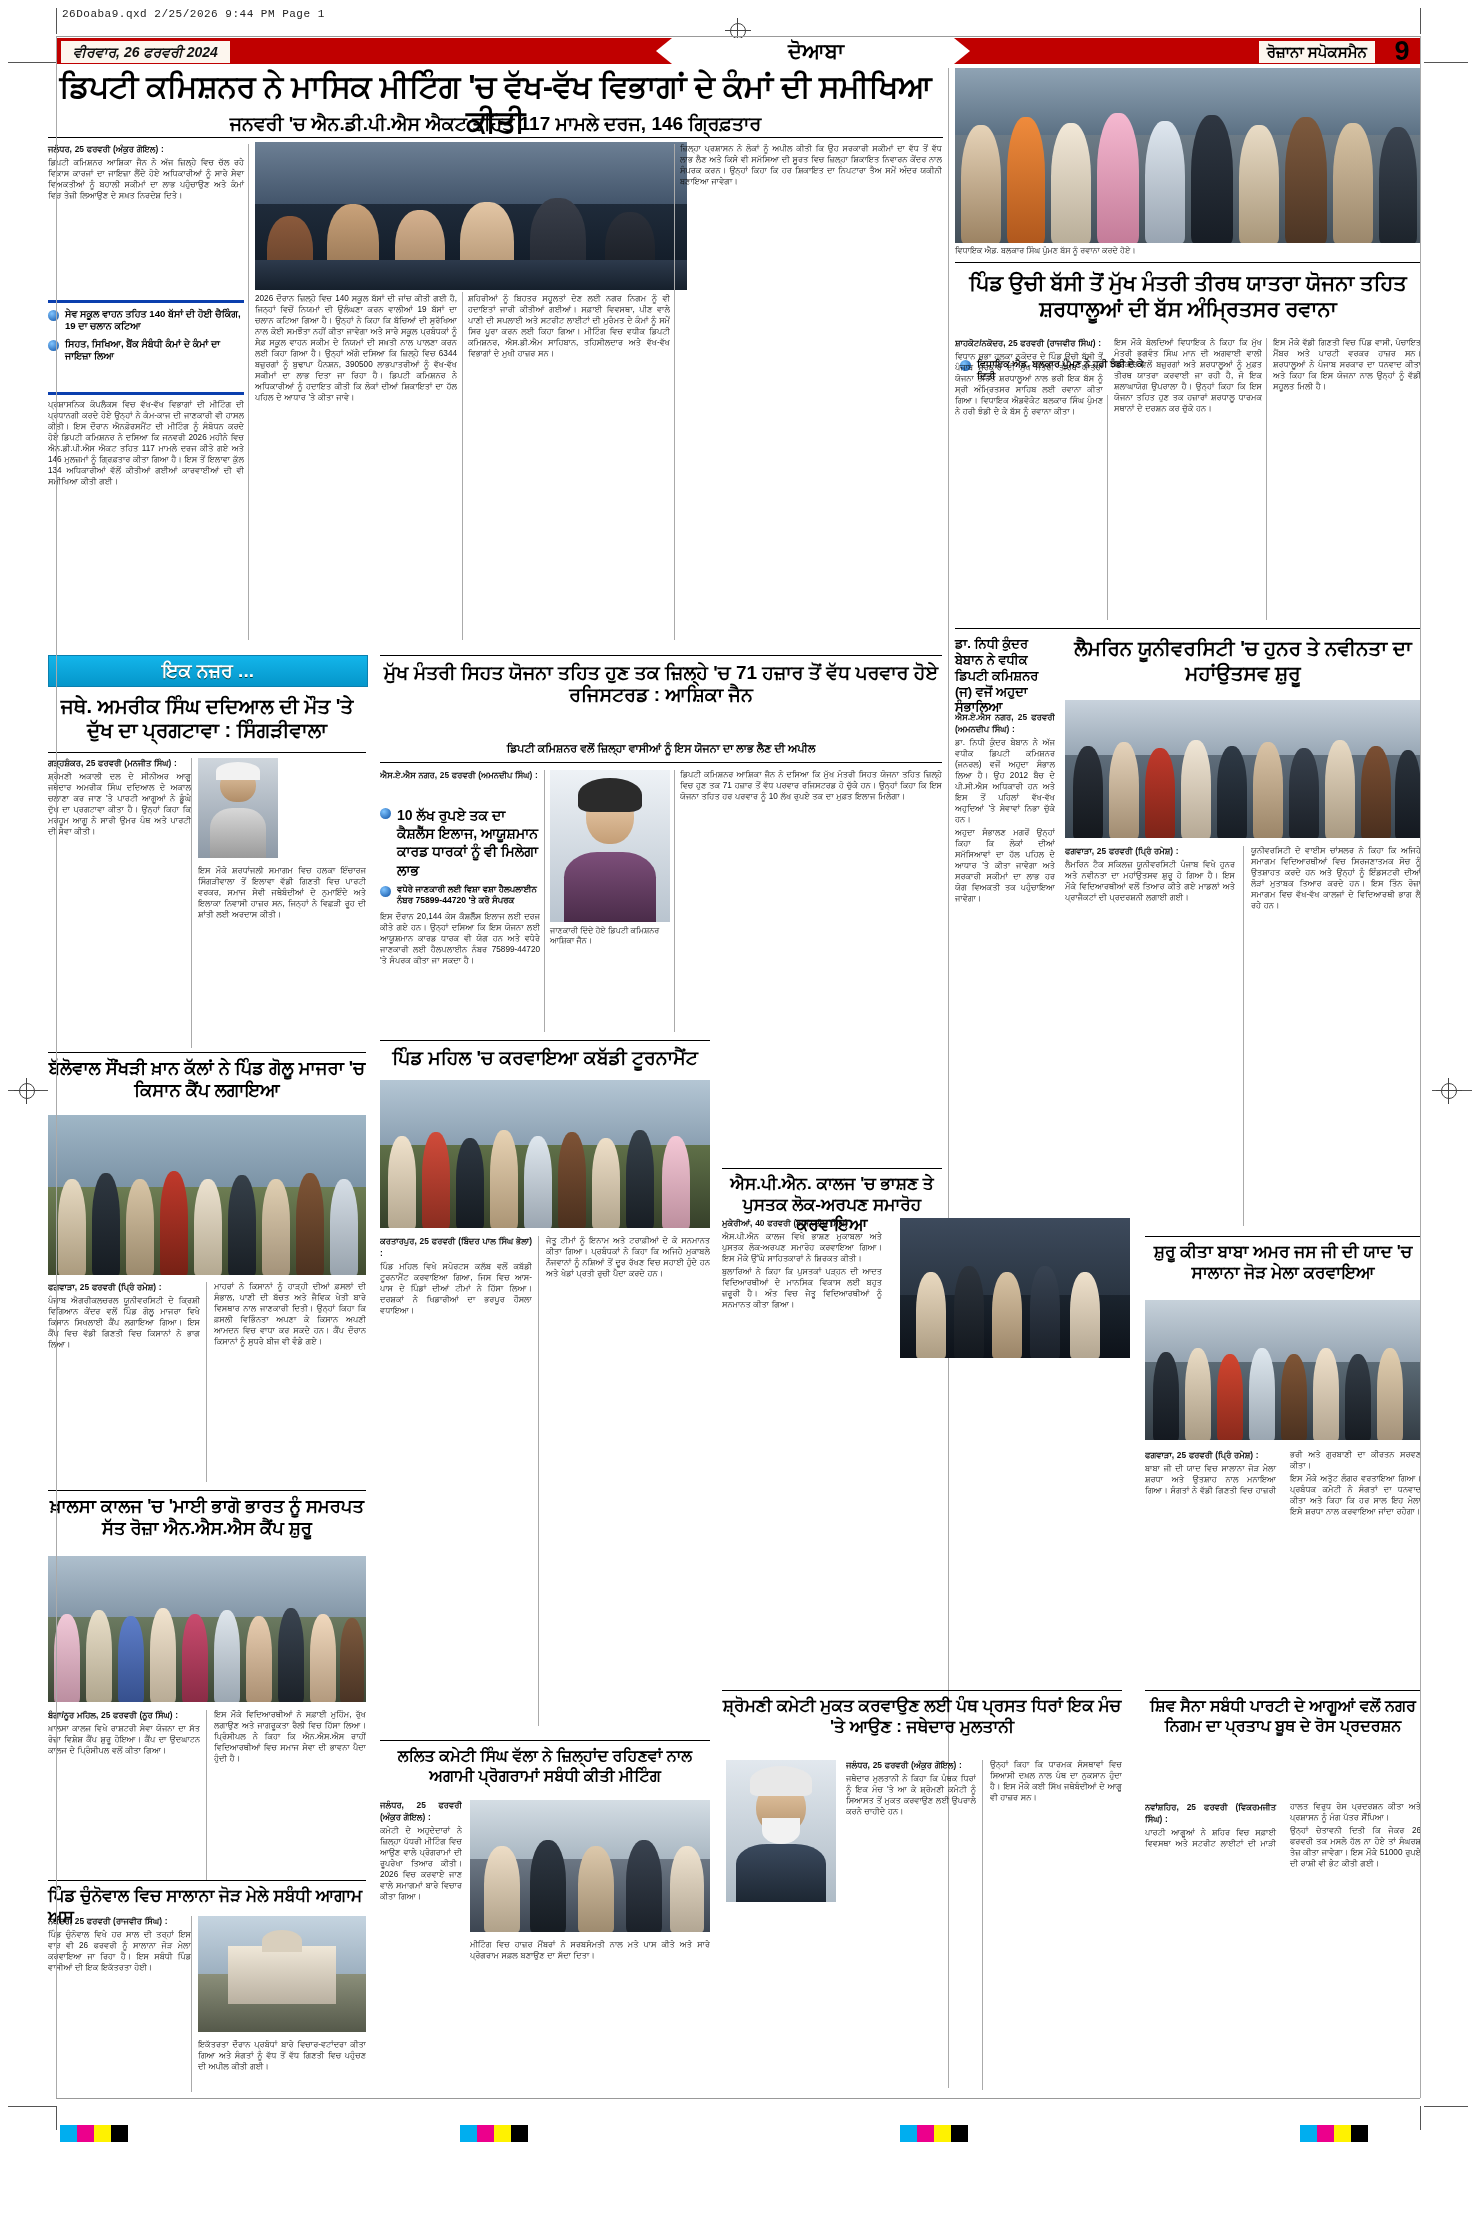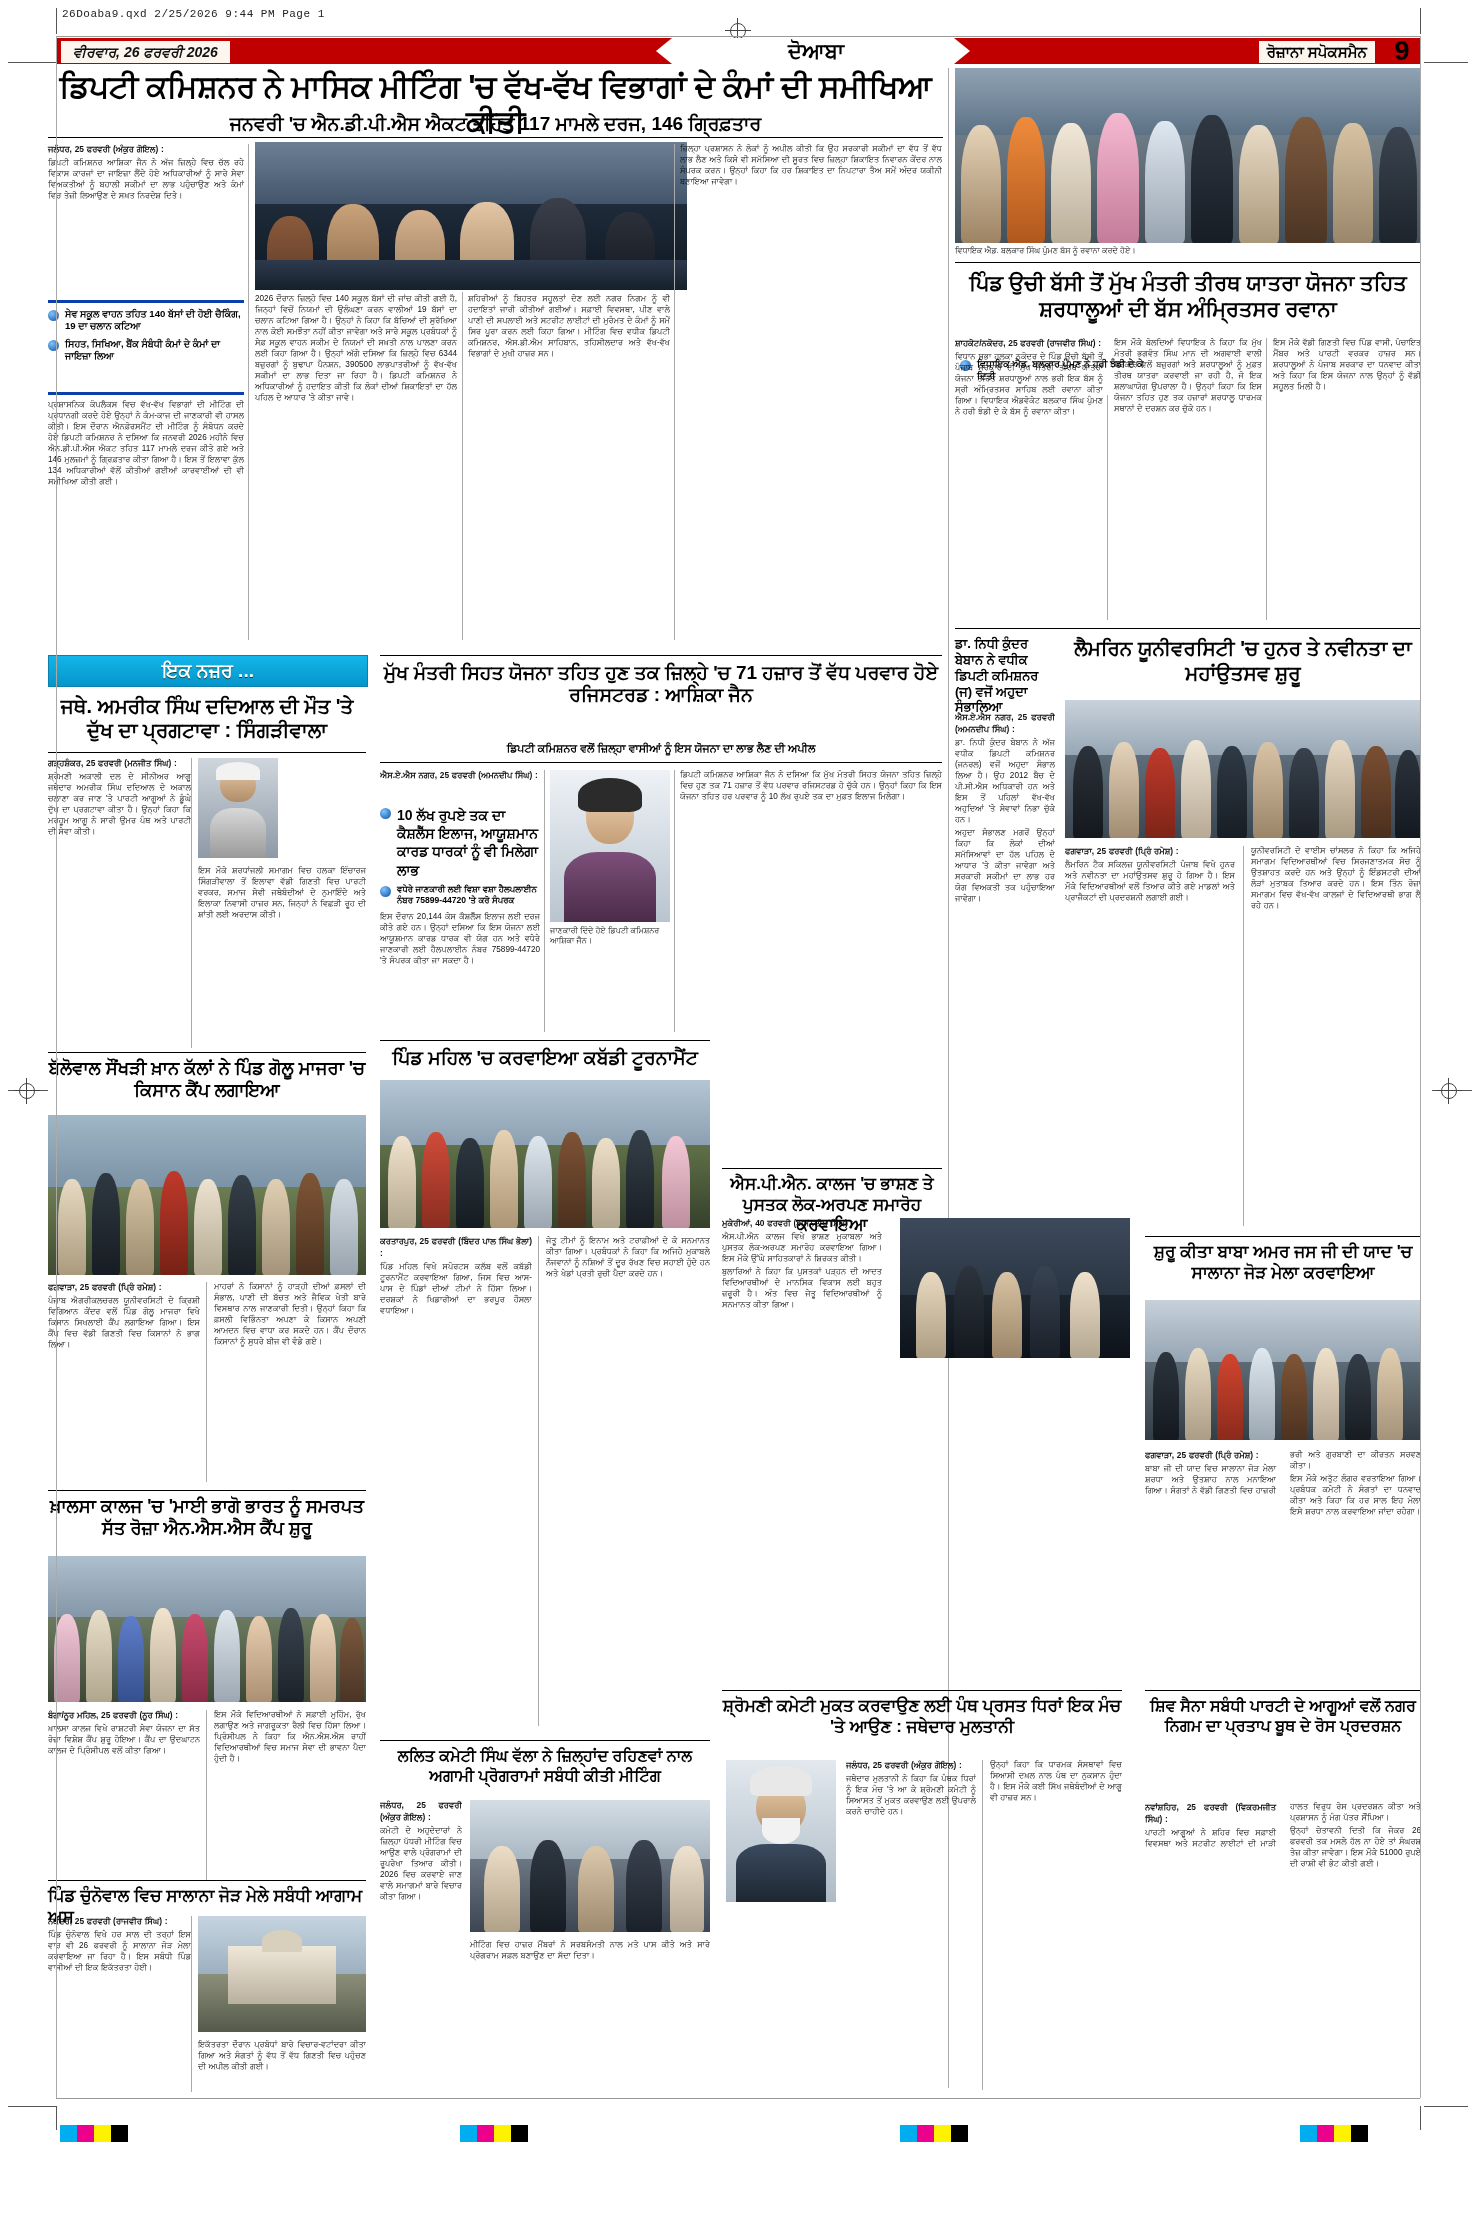--- a/index.html
+++ b/index.html
@@ -81,21 +81,21 @@
       <div class="reg-circle"></div>
     </div>
   <div class="crop-v" style="left:56px;top:2106px;height:24px;"></div>
   <div class="crop-v" style="left:1420px;top:2106px;height:24px;"></div>
   <div class="crop-h" style="left:8px;top:2106px;width:48px;"></div>
   <div class="crop-h" style="left:1424px;top:2106px;width:44px;"></div>
 
   <div class="masthead">
     <div class="mh-red-l"></div>
     <div class="mh-red-r"></div>
-    <div class="mh-date">ਵੀਰਵਾਰ, 26 ਫਰਵਰੀ 2026</div>
+    <div class="mh-date">ਵੀਰਵਾਰ, 26 ਫਰਵਰੀ 2024</div>
     <div class="mh-title">ਦੋਆਬਾ</div>
     <div class="mh-brand">ਰੋਜ਼ਾਨਾ ਸਪੋਕਸਮੈਨ</div>
     <div class="mh-page">9</div>
   </div>
 
   <div class="blk hl" style="left:48px;top:70px;width:895px;font-size:31px;letter-spacing:-.3px;">ਡਿਪਟੀ ਕਮਿਸ਼ਨਰ ਨੇ ਮਾਸਿਕ ਮੀਟਿੰਗ 'ਚ ਵੱਖ-ਵੱਖ ਵਿਭਾਗਾਂ ਦੇ ਕੰਮਾਂ ਦੀ ਸਮੀਖਿਆ ਕੀਤੀ</div>
   <div class="blk hl" style="left:48px;top:113px;width:895px;font-size:19px;">ਜਨਵਰੀ 'ਚ ਐਨ.ਡੀ.ਪੀ.ਐਸ ਐਕਟ ਤਹਿਤ 117 ਮਾਮਲੇ ਦਰਜ, 146 ਗ੍ਰਿਫ਼ਤਾਰ</div>
   <div class="rule" style="left:48px;top:137px;width:895px;height:1px;"></div>
 
   <div class="photo" style="left:255px;top:142px;width:432px;height:148px;">

